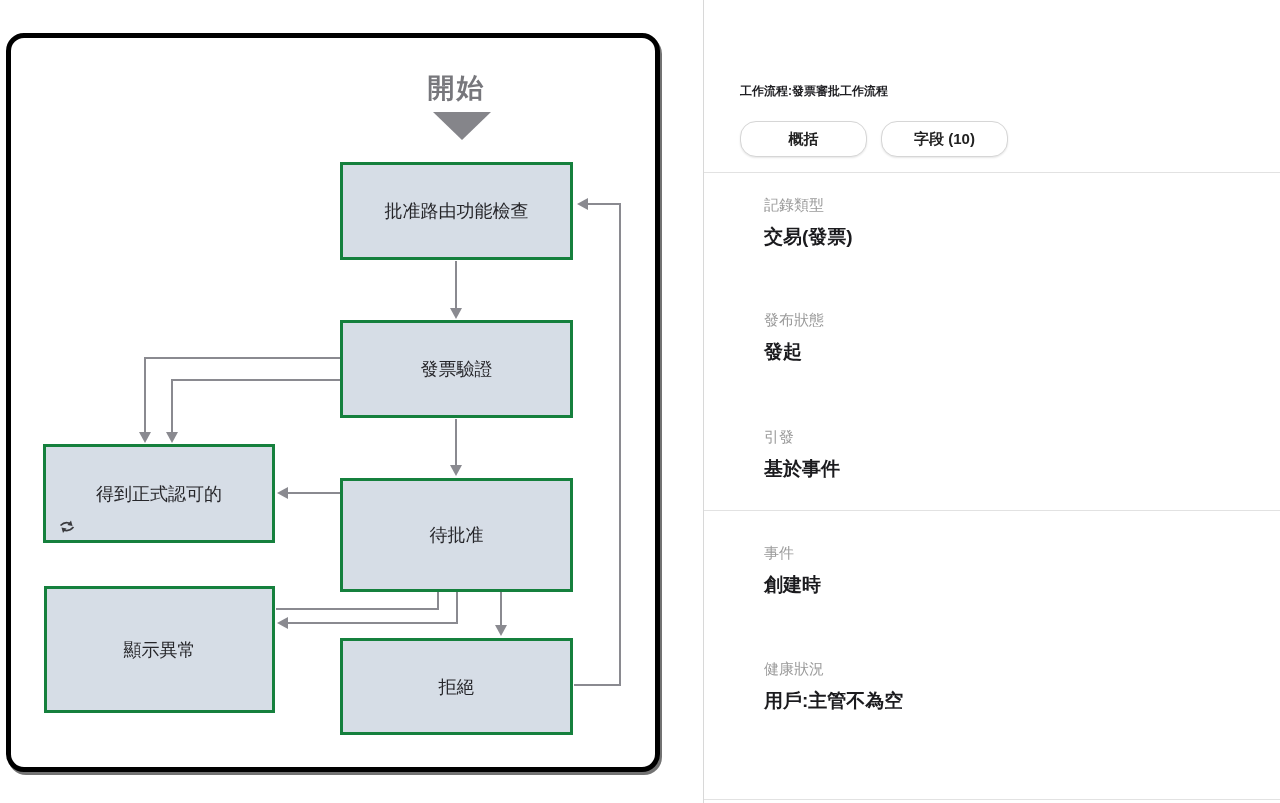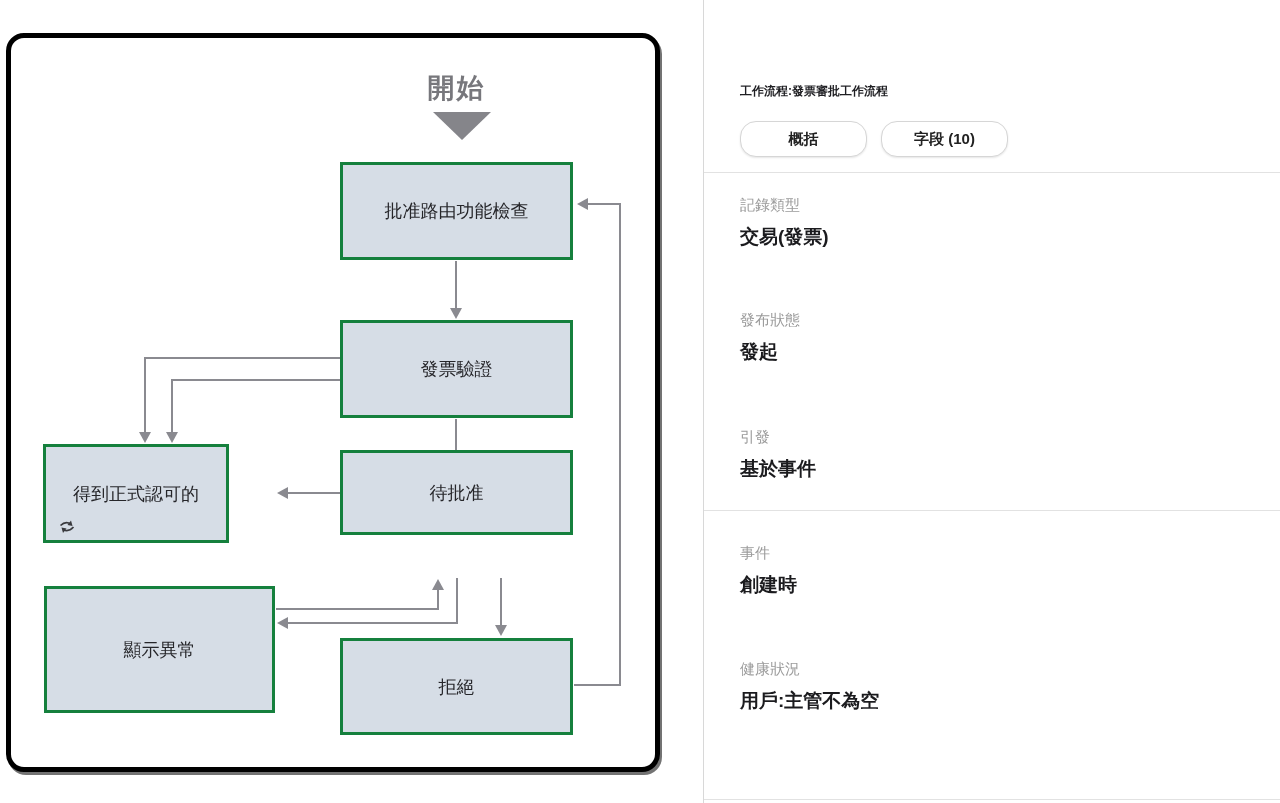--- a/index.html
+++ b/index.html
@@ -19,22 +19,22 @@
     text-align:center; font-size:27px; font-weight:bold; color:#77777c;
     letter-spacing:2px;
   }
   .node {
     position:absolute; background:#d6dde6; border:3px solid #15803d;
     display:flex; align-items:center; justify-content:center;
     font-size:18px; color:#26262a; cursor:pointer;
   }
   .node-1 { left:340px; top:162px; width:233px; height:98px; }
   .node-2 { left:340px; top:320px; width:233px; height:98px; }
-  .node-3 { left:43px;  top:444px; width:186px; height:99px; }
-  .node-4 { left:340px; top:450px; width:233px; height:85px; }
+  .node-3 { left:43px;  top:444px; width:232px; height:99px; }
+  .node-4 { left:340px; top:478px; width:233px; height:114px; }
   .node-5 { left:44px;  top:586px; width:231px; height:127px; }
   .node-6 { left:340px; top:638px; width:233px; height:97px; }
   .loop-icon { position:absolute; left:10px; bottom:6px; }
 
   
   .vdivider { position:absolute; left:703px; top:0; width:1px; height:803px; background:#d8d8d8; }
   .hdivider { position:absolute; left:704px; width:576px; height:1px; background:#e2e2e2; }
   .hd-1 { top:172px; } .hd-2 { top:510px; } .hd-3 { top:799px; }
 
   .panel-title {
@@ -42,21 +42,21 @@
     font-size:12px; font-weight:bold; color:#1f1f23;
   }
   .tabs { position:absolute; left:740px; top:121px; display:flex; gap:14px; }
   .tab {
     min-width:127px; height:36px; padding:0 24px;
     background:#fff; border:1px solid #d6d6d6; border-radius:16px;
     box-shadow:0 1px 2px rgba(0,0,0,0.10);
     font-family:inherit; font-size:15px; font-weight:600; color:#222;
     display:flex; align-items:center; justify-content:center; cursor:pointer;
   }
-  .field { position:absolute; left:740px; }
+  .field { position:absolute; left:764px; }
   .field .flabel { font-size:15px; color:#9b9b9b; line-height:20px; }
   .field .fvalue { font-size:19px; font-weight:600; color:#1b1b1e; line-height:26px; margin-top:9px; }
   .f-1 { top:195px; } .f-2 { top:310px; } .f-3 { top:427px; }
   .f-4 { top:543px; } .f-5 { top:659px; }
 </style>
 </head>
 <body>
 
 <div class="stage">
 

